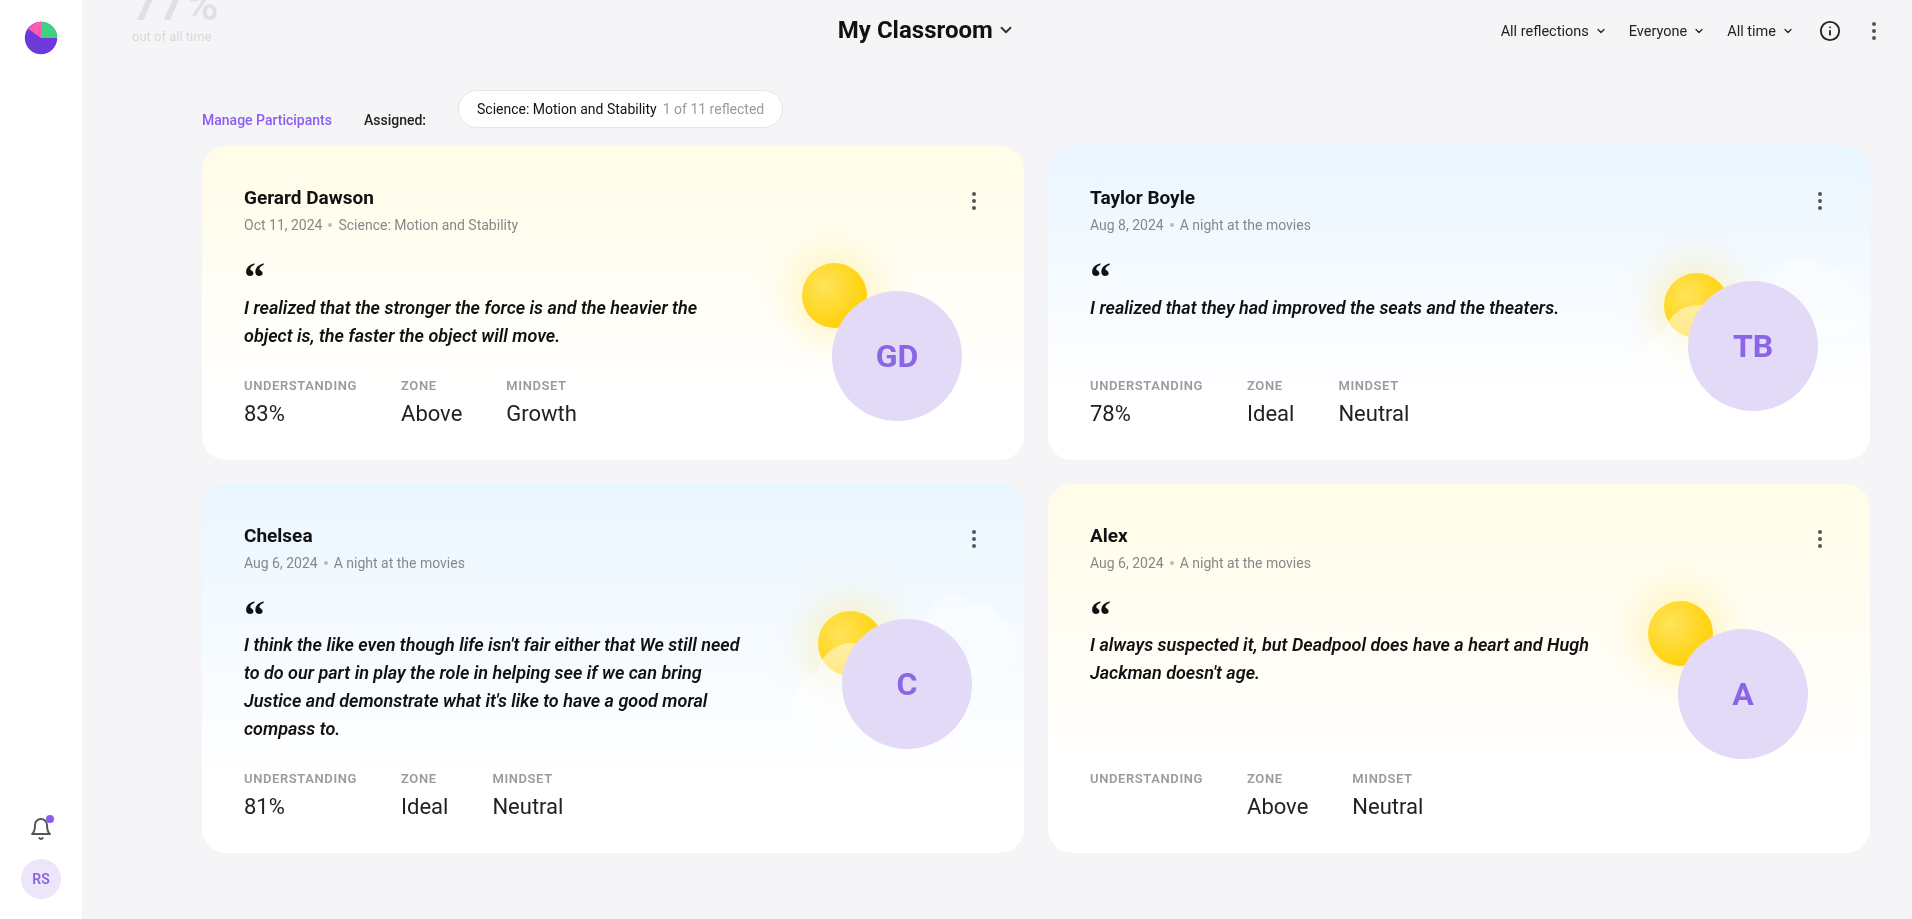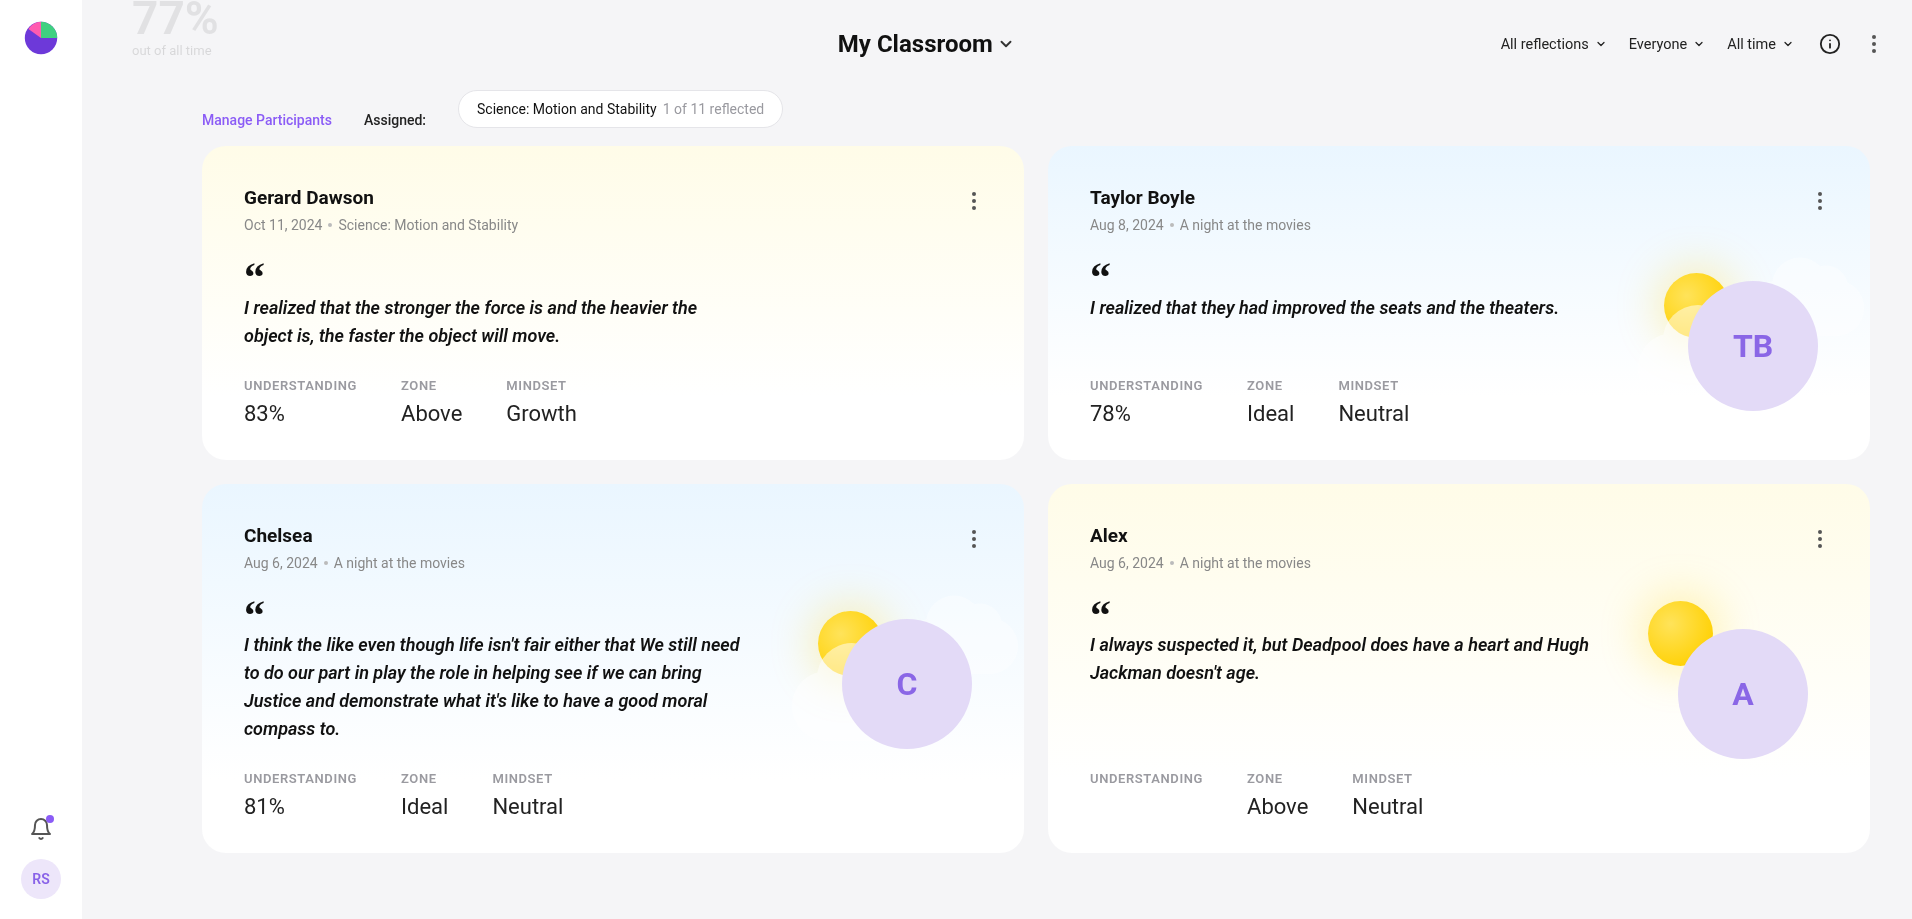--- a/index.html
+++ b/index.html
@@ -65,22 +65,22 @@
     flex: 1;
     overflow-y: auto;
     position: relative;
     background: #f5f5f7;
   }
   .header {
     position: sticky;
     top: 0;
     height: 80px;
     display: flex;
-    align-items: center;
-    padding: 8px 30px 0 50px;
+    align-items: flex-start;
+    padding: 16px 30px 0 50px;
     z-index: 10;
   }
   .header-left {
     width: 220px;
     display: flex;
     flex-direction: column;
   }
   .big-pct {
     font-size: 46px;
     font-weight: 700;
@@ -444,20 +444,25 @@
         <span></span>
               <span></span>
               <span></span>
       </div>
     </div>
     <div class="card-body">
       <div class="quote-block">
         <div class="quote-mark">“</div>
         <div class="quote-text">I realized that the stronger the force is and the heavier the object is, the faster the object will move.</div>
       </div>
+      <div class="scene scene-yellow">
+        <div class="sun"></div>
+
+        <div class="avatar-big">GD</div>
+      </div>
     </div>
     <div class="metrics">
       <div class="metric">
         <div class="metric-label">UNDERSTANDING</div>
         <div class="metric-value">83%</div>
       </div>
       <div class="metric">
         <div class="metric-label">ZONE</div>
         <div class="metric-value">Above</div>
       </div>

